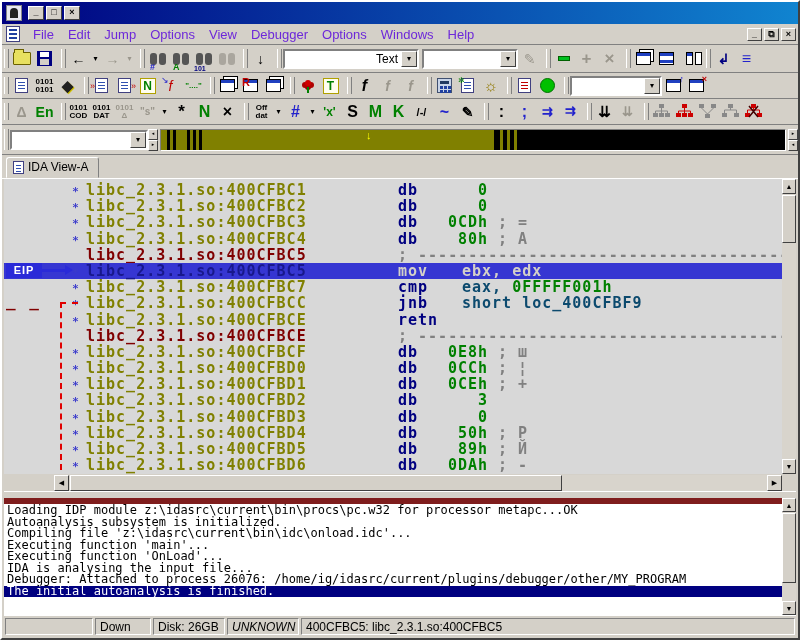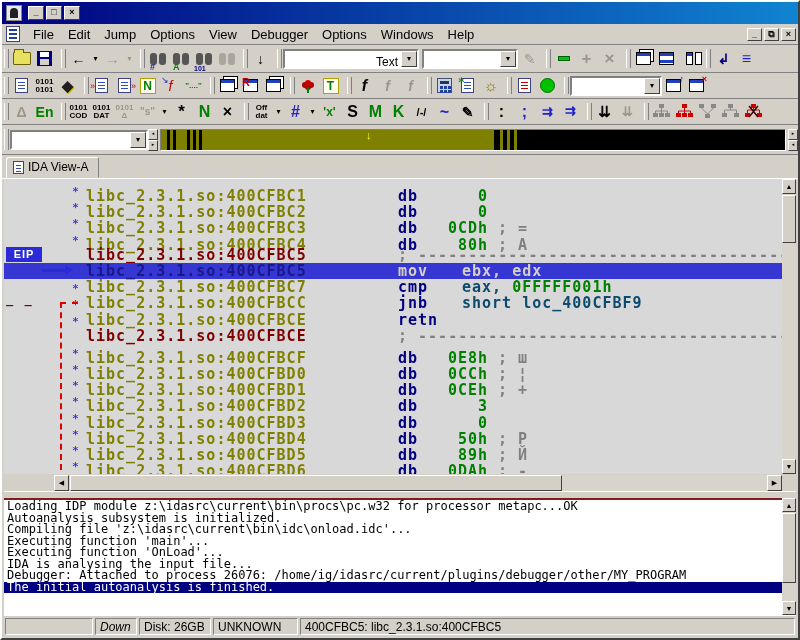--- a/index.html
+++ b/index.html
@@ -11,21 +11,21 @@
   .titlebar { height:22px; background:linear-gradient(to right,#000080,#1084d0); display:flex; align-items:center; padding:0 2px; }
   .app-icon { width:16px; height:16px; background:#e8e8f0; border:1px solid #888; margin:0 4px 0 2px; position:relative; }
   .app-icon:before { content:""; position:absolute; left:3px; top:2px; width:8px; height:10px; background:#222; border-radius:4px 4px 0 0; }
   .title-text { color:#fff; font-weight:bold; font-size:12.5px; flex:1; white-space:nowrap; overflow:hidden; }
   .winbtn { width:16px; height:14px; background:#d4d0c8; border:1px solid; border-color:#fff #404040 #404040 #fff; font-size:9px; line-height:11px; text-align:center; margin-left:2px; font-weight:bold; color:#000; }
 
   
   .menubar { height:21px; display:flex; align-items:center; border-bottom:1px solid #808080; padding:0 2px; }
   .mdi-icon { width:14px; height:16px; background:#fff; border:1px solid #404080; margin:0 6px 0 2px; position:relative; }
   .mdi-icon:before { content:""; position:absolute; left:2px; right:2px; top:2px; height:2px; background:#2040a0; box-shadow:0 4px 0 #2040a0, 0 8px 0 #2040a0; }
-  .menu-item { padding:2px 7px; color:#000000; }
+  .menu-item { padding:2px 7px; color:#6d28d9; }
   .menubar-spacer { flex:1; }
   .winbtn.small { width:15px; height:13px; }
 
   
   .tb { display:flex; align-items:center; border-bottom:1px solid #808080; background:#d4d0c8; padding:1px 0; }
   .tb1 { height:28px; } .tb2,.tb3 { height:26px; } .tb4 { height:30px; }
   .grp { display:flex; align-items:center; padding:0 3px 0 8px; position:relative; height:100%; }
   .grp:before { content:""; position:absolute; left:2px; top:3px; bottom:3px; width:3px; border-left:1px solid #fff; border-right:1px solid #808080; }
   .tbtn { width:23px; height:22px; display:flex; align-items:center; justify-content:center; font-size:14px; position:relative; }
   .dd { width:11px; height:22px; font-size:8px; display:flex; align-items:center; justify-content:center; color:#000; }
@@ -83,41 +83,41 @@
   
   .disasm { position:absolute; left:2px; right:16px; top:177px; height:295px; background:#d8d8d8; overflow:hidden; font-family:"DejaVu Sans Mono",monospace; font-weight:bold; font-size:15px; letter-spacing:1px; }
   .drow { height:16.2px; line-height:16.2px; white-space:nowrap; position:relative; padding-left:82px; }
   .drow.hl { background:#3636d2; }
   .bullet { position:absolute; left:68px; top:0; color:#3a3acc; font-size:11px; letter-spacing:0; }
   .addr { display:inline-block; width:312px; }
   .addr.olive { color:#808000; } .addr.maroon { color:#800000; } .addr.hladdr { color:#18188c; }
   .mnem { display:inline-block; width:64px; color:#000080; }
   .mnem.dbm { width:34px; }
   .mnem.lt, .op.lt { color:#d4d0c8; }
-  .val { display:inline-block; width:56px; text-align:right; color:#008000;margin-top:6px; }
+  .val { display:inline-block; width:56px; text-align:right; color:#008000; }
   .cmt { color:#808080; }
   .op.navy { color:#0c4a6e; } .op.green { color:#008000; }
   .margin-line { position:absolute; left:80px; top:177px; height:295px; width:1px; background:#b8b8b8; }
 
   
   .eip-box { position:absolute; left:2px; width:36px; height:15px; background:#2a2ad8; color:#fff; font-family:"Liberation Sans",sans-serif; font-size:11px; font-weight:bold; text-align:center; line-height:15px; }
   .eip-arrow { position:absolute; height:3px; background:#2a2ad8; }
   .eip-arrow:after { content:""; position:absolute; right:-7px; top:-4px; border-left:8px solid #2a2ad8; border-top:5px solid transparent; border-bottom:5px solid transparent; }
   .jump-v { position:absolute; width:2px; border-left:2px dashed #e00000; }
   .jump-h { position:absolute; height:2px; border-top:2px dashed #e00000; }
   .jump-end { position:absolute; width:0; height:0; border-top:7px solid #e00000; border-left:5px solid transparent; border-right:5px solid transparent; }
-  .maroon-dash { position:absolute; color:#800000; font-weight:bold; font-size:12px; letter-spacing:2px; }
+  .maroon-dash { position:absolute; color:#800000; font-weight:bold; font-size:16px; letter-spacing:2px; }
 
   
   .sb { position:absolute; background:#d8d4cc; }
   .sb-btn { position:absolute; background:#d4d0c8; border:1px solid; border-color:#fff #404040 #404040 #fff; font-size:7px; display:flex; align-items:center; justify-content:center; color:#000; }
   .sb-thumb { position:absolute; background:#d4d0c8; border:1px solid; border-color:#fff #404040 #404040 #fff; }
 
   
-  .output { position:absolute; left:2px; right:16px; top:496px; height:117px; background:#fff; border-top:2px solid #7f1d1d; font-family:"DejaVu Sans Mono",monospace; font-size:12px; overflow:hidden; padding-top:1px; }
+  .output { position:absolute; left:2px; right:16px; top:496px; height:117px; background:#fff; border-top:6px solid #7f1d1d; font-family:"DejaVu Sans Mono",monospace; font-size:12px; overflow:hidden; padding-top:1px; }
   .orow { height:11.55px; line-height:11.5px; white-space:nowrap; padding-left:3px; color:#000; }
   .orow.hl { background:#000080; color:#fff; }
 
   
   .statusbar { position:absolute; left:2px; right:2px; bottom:2px; height:21px; display:flex; gap:2px; align-items:center; padding:1px; border-top:1px solid #fff; }
   .scell { height:17px; border:1px solid; border-color:#808080 #fff #fff #808080; font-size:12px; padding:1px 4px; white-space:nowrap; overflow:hidden; }
 </style>
 </head>
 <body>
 
@@ -535,21 +535,21 @@
         <div class="drow"><span class="bullet">∗</span><span class="addr olive">libc_2.3.1.so:400CFBCF</span><span class="mnem dbm">db</span><span class="val">0E8h</span><span class="cmt">&nbsp;;&nbsp;ш</span></div>
         <div class="drow"><span class="bullet">∗</span><span class="addr olive">libc_2.3.1.so:400CFBD0</span><span class="mnem dbm">db</span><span class="val">0CCh</span><span class="cmt">&nbsp;;&nbsp;¦</span></div>
         <div class="drow"><span class="bullet">∗</span><span class="addr olive">libc_2.3.1.so:400CFBD1</span><span class="mnem dbm">db</span><span class="val">0CEh</span><span class="cmt">&nbsp;;&nbsp;+</span></div>
         <div class="drow"><span class="bullet">∗</span><span class="addr olive">libc_2.3.1.so:400CFBD2</span><span class="mnem dbm">db</span><span class="val">3</span></div>
         <div class="drow"><span class="bullet">∗</span><span class="addr olive">libc_2.3.1.so:400CFBD3</span><span class="mnem dbm">db</span><span class="val">0</span></div>
         <div class="drow"><span class="bullet">∗</span><span class="addr olive">libc_2.3.1.so:400CFBD4</span><span class="mnem dbm">db</span><span class="val">50h</span><span class="cmt">&nbsp;;&nbsp;P</span></div>
         <div class="drow"><span class="bullet">∗</span><span class="addr olive">libc_2.3.1.so:400CFBD5</span><span class="mnem dbm">db</span><span class="val">89h</span><span class="cmt">&nbsp;;&nbsp;Й</span></div>
         <div class="drow"><span class="bullet">∗</span><span class="addr olive">libc_2.3.1.so:400CFBD6</span><span class="mnem dbm">db</span><span class="val">0DAh</span><span class="cmt">&nbsp;;&nbsp;-</span></div>
       </div>
 
-    <div class="eip-box" style="top:68px;">EIP</div>
+    <div class="eip-box" style="top:84px;">EIP</div>
     <div class="eip-arrow" style="left:38px;top:90px;width:24px;"></div>
 
     <div class="maroon-dash" style="left:2px;top:113px;">_ _</div>
     <div class="jump-h" style="left:56px;top:123px;width:18px;"></div>
     <div class="jump-v" style="left:56px;top:123px;height:168px;"></div>
   </div>
   <div class="jump-end" style="position:absolute;left:52px;top:473px;"></div>
 
   <div class="sb" style="right:2px;top:177px;width:14px;height:295px;">
     <div class="sb-btn" style="left:0;top:0;width:14px;height:15px;">▲</div>
@@ -578,19 +578,19 @@
       </div>
   </div>
   <div class="sb" style="right:2px;top:496px;width:14px;height:117px;">
     <div class="sb-btn" style="left:0;top:0;width:14px;height:14px;">▲</div>
     <div class="sb-thumb" style="left:0;top:15px;width:14px;height:70px;"></div>
     <div class="sb-btn" style="left:0;bottom:0;width:14px;height:14px;">▼</div>
   </div>
 
   <div class="statusbar">
       <div class="scell" style="width: 88px;"></div>
-      <div class="scell" style="width: 42px; font-style: italic;">Down</div>
+      <div class="scell" style="width: 56px;">Down</div>
       <div class="scell" style="width: 72px;">Disk: 26GB</div>
-      <div class="scell" style="width: 85px;">UNKNOWN</div>
+      <div class="scell" style="width: 72px; font-style: italic;">UNKNOWN</div>
       <div class="scell" style="flex: 1 1 0%;">400CFBC5: libc_2.3.1.so:400CFBC5</div>
     </div>
 
 </div>
 
 </body></html>

